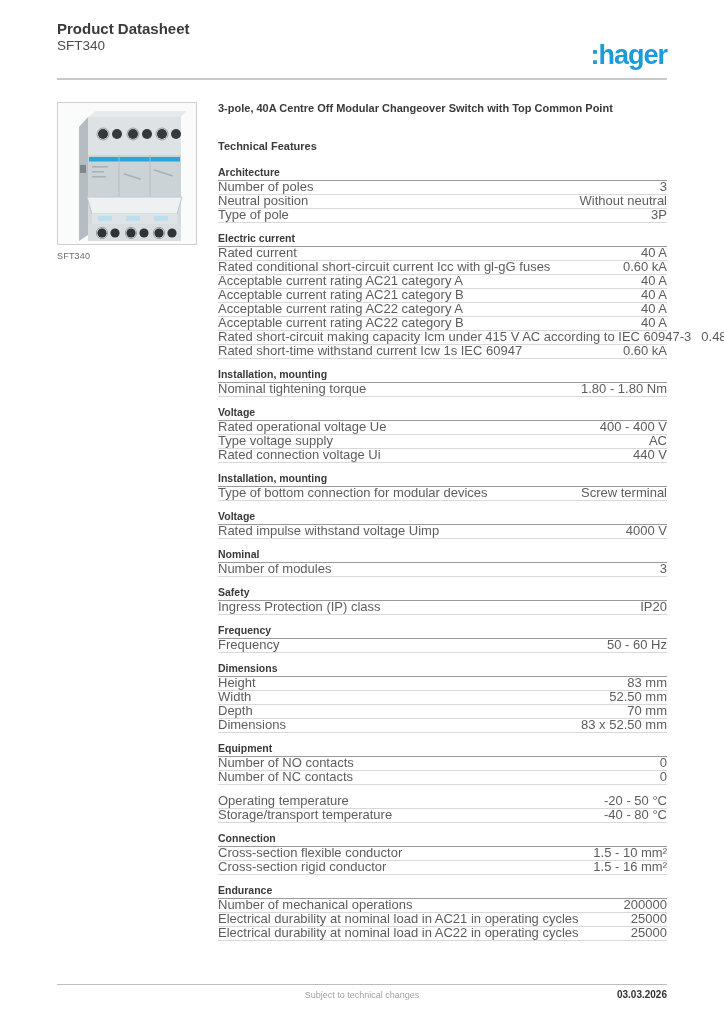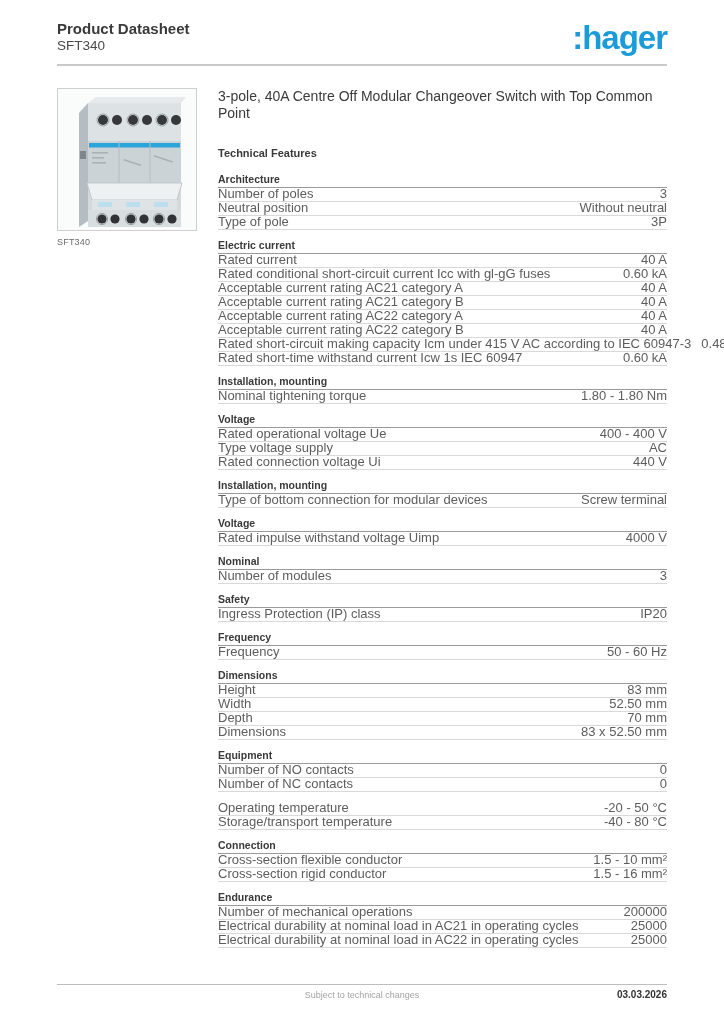--- a/index.html
+++ b/index.html
@@ -20,37 +20,37 @@
     padding-bottom: 9px;
     border-bottom: 2px solid #c9c9c9;
     display: flex;
     justify-content: space-between;
     align-items: flex-start;
     gap: 20px;
   }
   .doc-title { font-size: 15px; font-weight: bold; color: #3a3a3a; line-height: 1.2; }
   .doc-subtitle { font-size: 13.5px; color: #4a4a4a; line-height: 1.25; font-weight: normal; }
   .logo {
-    font-size: 33px; font-weight: bold; letter-spacing: -1px;
-    line-height: 1; margin-top: 1px;
+    font-size: 27px; font-weight: bold; letter-spacing: -1px;
+    line-height: 1; margin-top: 22px;
   }
 
   
   .content { position: relative; margin: 22px 57px 0 57px; }
   .figure-col { position: absolute; left: 0; top: 0; width: 140px; }
   .figure-box {
     width: 140px; height: 143px;
     border: 1px solid #cfcfcf;
     background: #fbfcfc;
     overflow: hidden;
   }
   .figure-caption { margin-top: 6px; font-size: 9px; color: #6b6b6b; letter-spacing: 0.2px; }
 
   .main-col { margin-left: 161px; }
-  .product-title { font-size: 14px; font-weight: normal; color: #3a3a3a; line-height: 1.25; }
+  .product-title { font-size: 11px; font-weight: bold; color: #3a3a3a; line-height: 1.25; }
   .features-heading { font-size: 11px; font-weight: bold; color: #3a3a3a; margin-top: 24px; margin-bottom: 15px; }
 
   
   .spec-section { margin-bottom: 10px; }
   .sec-title {
     font-size: 10.5px; font-weight: bold; color: #3a3a3a;
     line-height: 11px; padding-bottom: 2px;
     border-bottom: 1px solid #9a9a9a;
   }
   .row {

